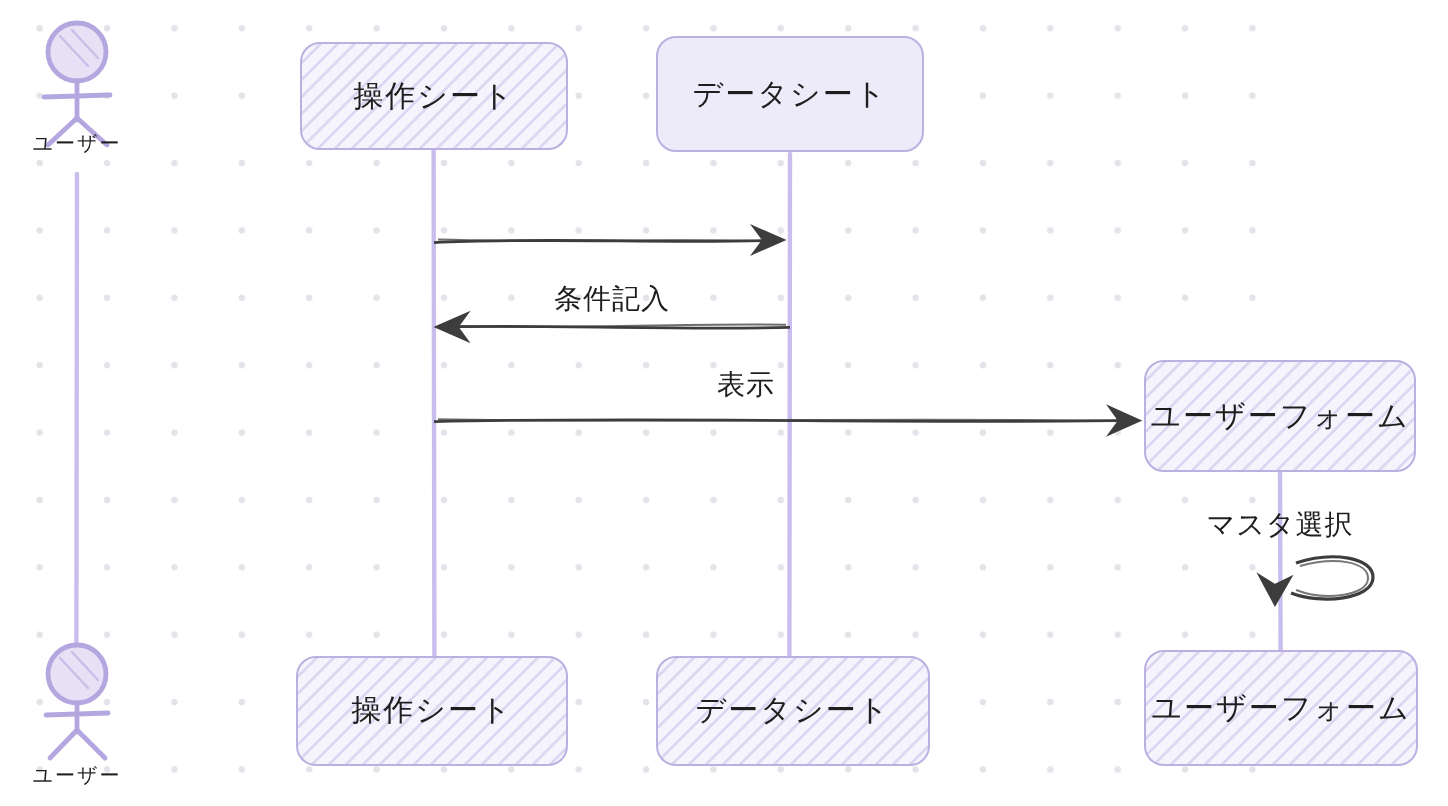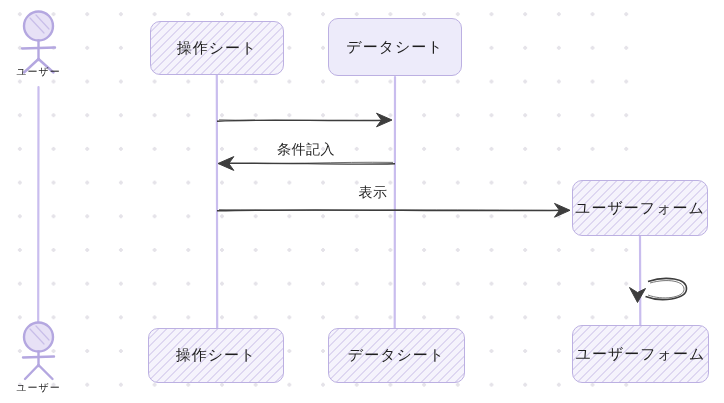--- a/index.html
+++ b/index.html
@@ -109,14 +109,15 @@
 
   <div class="pbox fill-hatch" style="left:572px;top:325px;width:137px;height:58px;">
     <span>ユーザーフォーム</span>
   </div>
 
   <div class="actor-label" style="left:38.5px;top:65px;">ユーザー</div>
   <div class="actor-label" style="left:38.5px;top:381px;">ユーザー</div>
 
   <div class="msg-label" style="left:306px;top:95px;margin-top:46px;">条件記入</div>
   <div class="msg-label" style="left:373px;top:184px;">表示</div>
+  <div class="msg-label" style="left:640px;top:254px;">マスタ選択</div>
 
 </div>
 
 </body></html>

